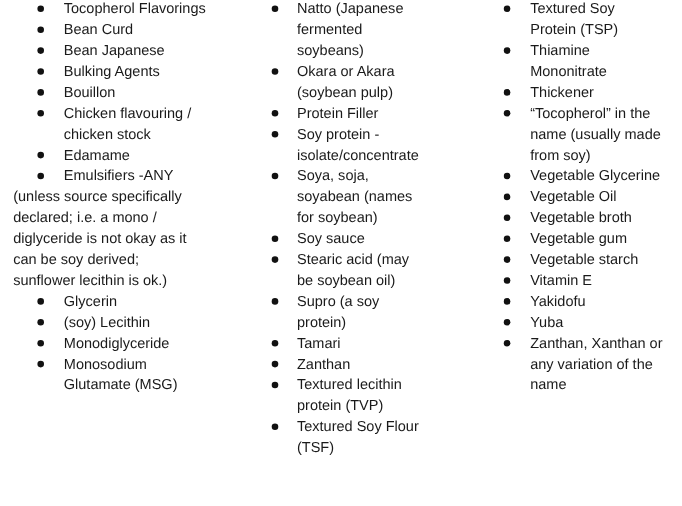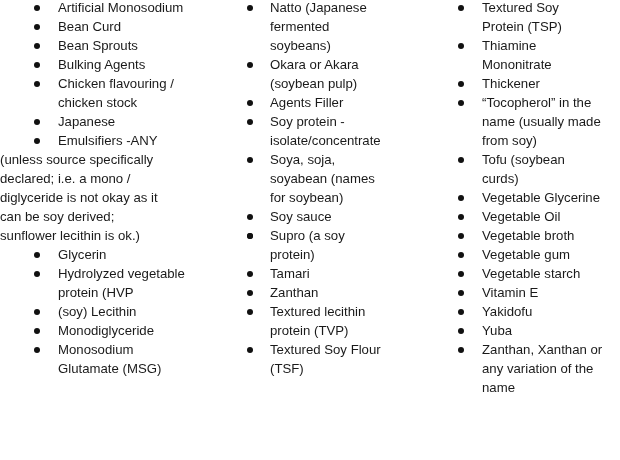--- a/index.html
+++ b/index.html
@@ -16,69 +16,68 @@
   li { position:relative; line-height:19px; }
   .c1 li { padding-left:58px; width:130px; }
   .c1 li .b { left:34px; }
   .c2 li { padding-left:270px; width:118px; }
   .c2 li .b { left:247px; }
   .c3 li { padding-left:482px; width:122px; }
   .c3 li .b { left:458px; }
   .b {
     position:absolute; top:6.5px; width:6px; height:6px; border-radius:50%; background:#111;
   }
-  .para { width:170px; line-height:19px; }
+  .para { padding-left:12px; width:170px; line-height:19px; }
 </style>
 </head>
 <body>
 
 <div class="col col1">
   <ul class="c1">
-    <li><span class="b"></span><span>Artificial Monosodium</span></li>
+    <li><span class="b"></span><span>Tocopherol Flavorings</span></li>
     <li><span class="b"></span><span>Bean Curd</span></li>
-    <li><span class="b"></span><span>Bean Sprouts</span></li>
+    <li><span class="b"></span><span>Bean Japanese</span></li>
     <li><span class="b"></span><span>Bulking Agents</span></li>
+    <li><span class="b"></span><span>Bouillon</span></li>
     <li><span class="b"></span><span>Chicken flavouring / chicken stock</span></li>
-    <li><span class="b"></span><span>Japanese</span></li>
+    <li><span class="b"></span><span>Edamame</span></li>
     <li><span class="b"></span><span>Emulsifiers -ANY</span></li>
   </ul>
   <div class="para">(unless source specifically declared; i.e. a mono / diglyceride is not okay as it can be soy derived; sunflower lecithin is ok.)</div>
   <ul class="c1">
     <li><span class="b"></span><span>Glycerin</span></li>
-    <li><span class="b"></span><span>Hydrolyzed vegetable protein (HVP</span></li>
     <li><span class="b"></span><span>(soy) Lecithin</span></li>
     <li><span class="b"></span><span>Monodiglyceride</span></li>
     <li><span class="b"></span><span>Monosodium Glutamate (MSG)</span></li>
   </ul>
 </div>
 
 <div class="col col2">
   <ul class="c2">
     <li><span class="b"></span><span>Natto (Japanese fermented soybeans)</span></li>
     <li><span class="b"></span><span>Okara or Akara (soybean pulp)</span></li>
-    <li><span class="b"></span><span>Agents Filler</span></li>
+    <li><span class="b"></span><span>Protein Filler</span></li>
     <li><span class="b"></span><span>Soy protein - isolate/concentrate</span></li>
     <li><span class="b"></span><span>Soya, soja, soyabean (names for soybean)</span></li>
     <li><span class="b"></span><span>Soy sauce</span></li>
-    <li><span class="b"></span></li>
+    <li><span class="b"></span><span>Stearic acid (may be soybean oil)</span></li>
     <li><span class="b"></span><span>Supro (a soy protein)</span></li>
     <li><span class="b"></span><span>Tamari</span></li>
     <li><span class="b"></span><span>Zanthan</span></li>
     <li><span class="b"></span><span>Textured lecithin protein (TVP)</span></li>
     <li><span class="b"></span><span>Textured Soy Flour (TSF)</span></li>
   </ul>
 </div>
 
 <div class="col col3">
   <ul class="c3">
     <li><span class="b"></span><span>Textured Soy Protein (TSP)</span></li>
     <li><span class="b"></span><span>Thiamine Mononitrate</span></li>
     <li><span class="b"></span><span>Thickener</span></li>
     <li><span class="b"></span><span>“Tocopherol” in the name (usually made from soy)</span></li>
-    <li><span class="b"></span><span>Tofu (soybean curds)</span></li>
     <li><span class="b"></span><span>Vegetable Glycerine</span></li>
     <li><span class="b"></span><span>Vegetable Oil</span></li>
     <li><span class="b"></span><span>Vegetable broth</span></li>
     <li><span class="b"></span><span>Vegetable gum</span></li>
     <li><span class="b"></span><span>Vegetable starch</span></li>
     <li><span class="b"></span><span>Vitamin E</span></li>
     <li><span class="b"></span><span>Yakidofu</span></li>
     <li><span class="b"></span><span>Yuba</span></li>
     <li><span class="b"></span><span>Zanthan, Xanthan or any variation of the name</span></li>
   </ul>

